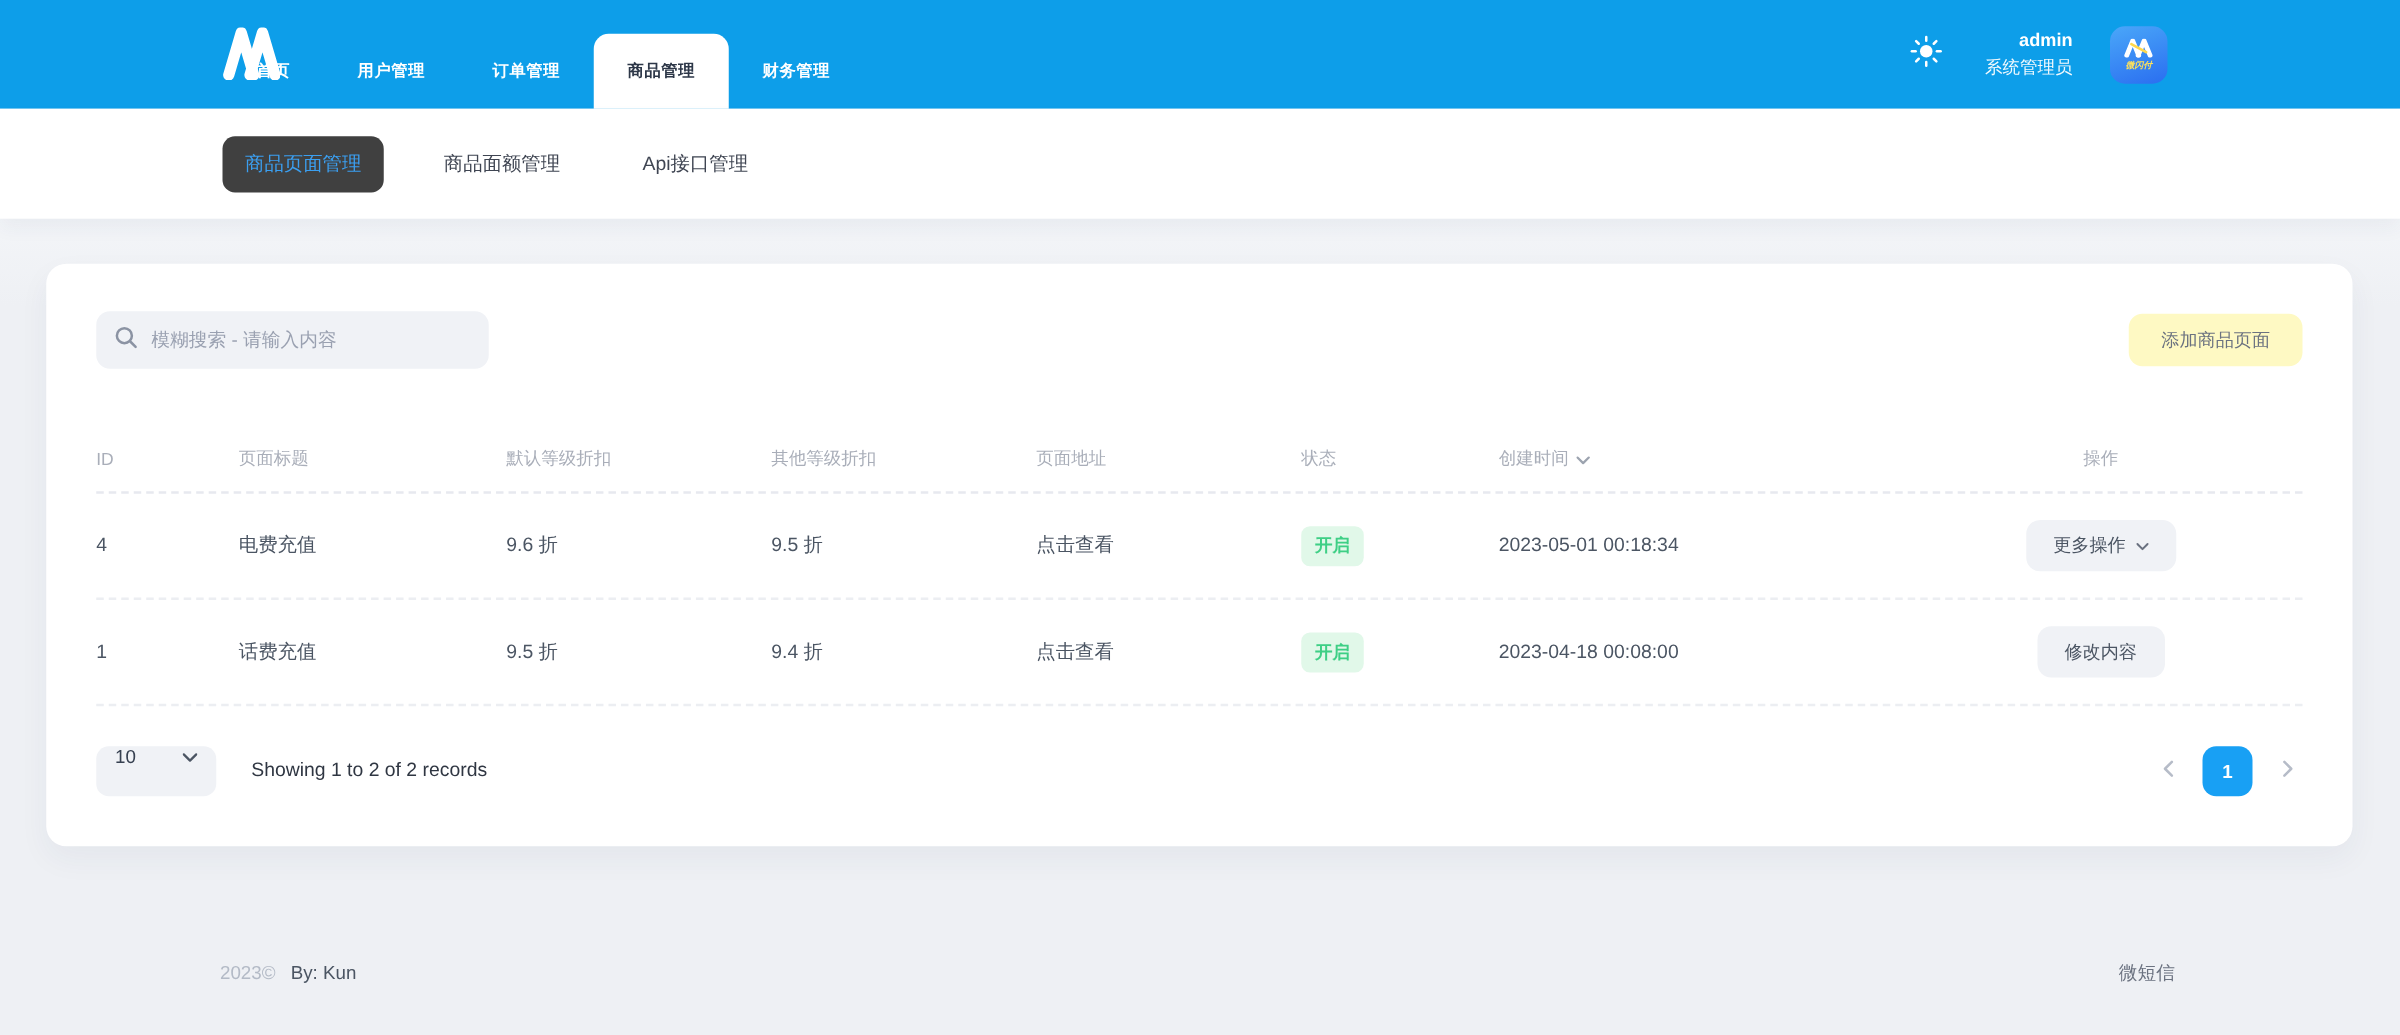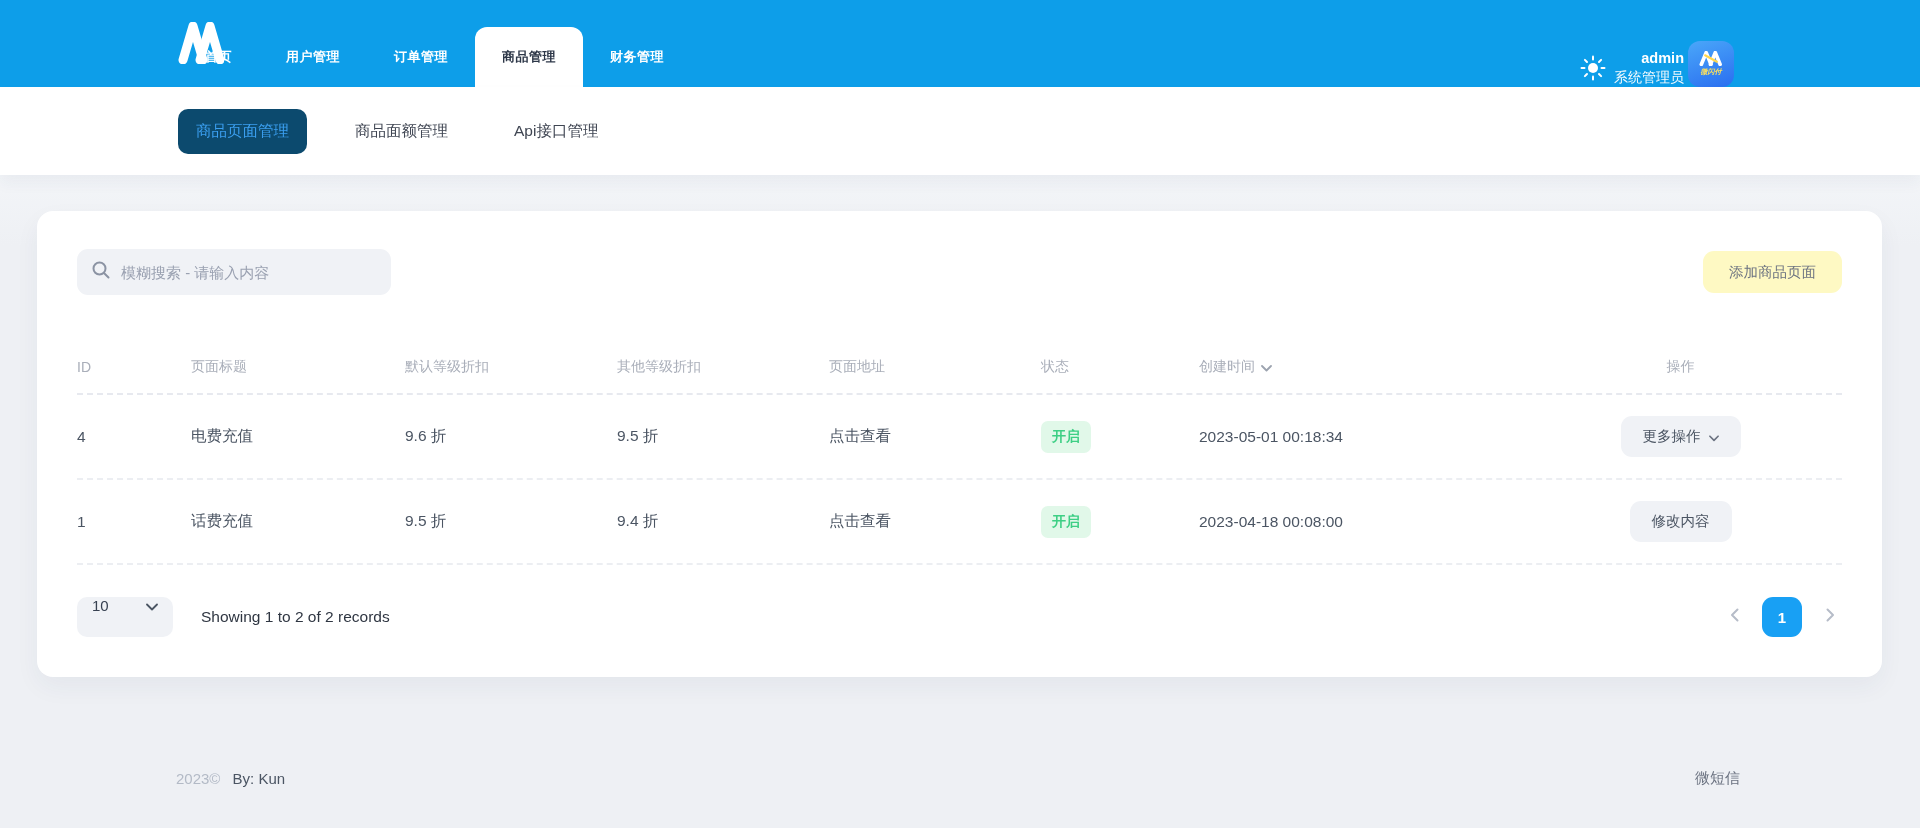--- a/index.html
+++ b/index.html
@@ -8,36 +8,36 @@
 
   
   .navbar { height:87px; background:#0d9ee9; display:flex; align-items:flex-end;
     padding:0 190px 0 178px; position:relative; }
   .nav-logo { position:absolute; left:178px; top:22px; }
   .nav-items { display:flex; height:60px; }
   .nav-item { display:flex; align-items:center; padding:0 27px; color:#fff;
     font-size:13px; font-weight:600; cursor:pointer; letter-spacing:0.5px; }
   .nav-item.active { background:#ffffff; color:#2d3748; border-radius:12px 12px 0 0;text-align:right; }
   .nav-right { position:absolute; right:186px; top:0; height:87px;
-    display:flex; align-items:flex-end; gap:4px; }
+    display:flex; align-items:center; gap:30px; }
   .theme-toggle { width:34px; height:34px; display:flex; align-items:center;
     justify-content:center; cursor:pointer; }
   .user-meta { text-align:right; color:#fff; line-height:1.35; }
   .user-name { font-size:14.5px; font-weight:700; }
   .user-role { font-size:14px; opacity:0.95; }
   .avatar { width:46px; height:46px; border-radius:12px;
     background:linear-gradient(160deg,#4aa7f9,#2a6ef0); display:flex; flex-direction:column;
     align-items:center; justify-content:center; cursor:pointer; gap:1px; }
   .avatar-text { font-size:7px; font-style:italic; font-weight:700; color:#ffe25a; }
 
   
   .subnav { height:88px; background:#ffffff; display:flex; align-items:center;
     padding:0 178px; gap:30px; box-shadow:0 8px 14px rgba(40,60,90,0.05); position:relative; z-index:2; }
   .subtab { font-size:15.5px; color:#3f4552; padding:12px 18px; border-radius:10px; cursor:pointer; }
-  .subtab.active { background:#0c4a6e; color:#3b9ff0; }
+  .subtab.active { background:#404040; color:#3b9ff0; }
 
   
   .main { background:linear-gradient(#f3f5f8,#eef0f4 70px); height:653px; padding-top:36px; }
   .card { width:1845px; margin:0 38px 0 37px; background:#fff; border-radius:16px;
     box-shadow:0 10px 24px rgba(45,60,90,0.05); padding:38px 40px 40px 40px; }
 
   .toolbar { display:flex; justify-content:space-between; align-items:center; margin-bottom:46px; }
   .search-box { width:314px; height:46px; background:#f0f2f6; border-radius:11px;
     display:flex; align-items:center; padding:16px 14px; gap:10px; }
   .search-box input { border:none; outline:none; background:transparent; flex:1;

